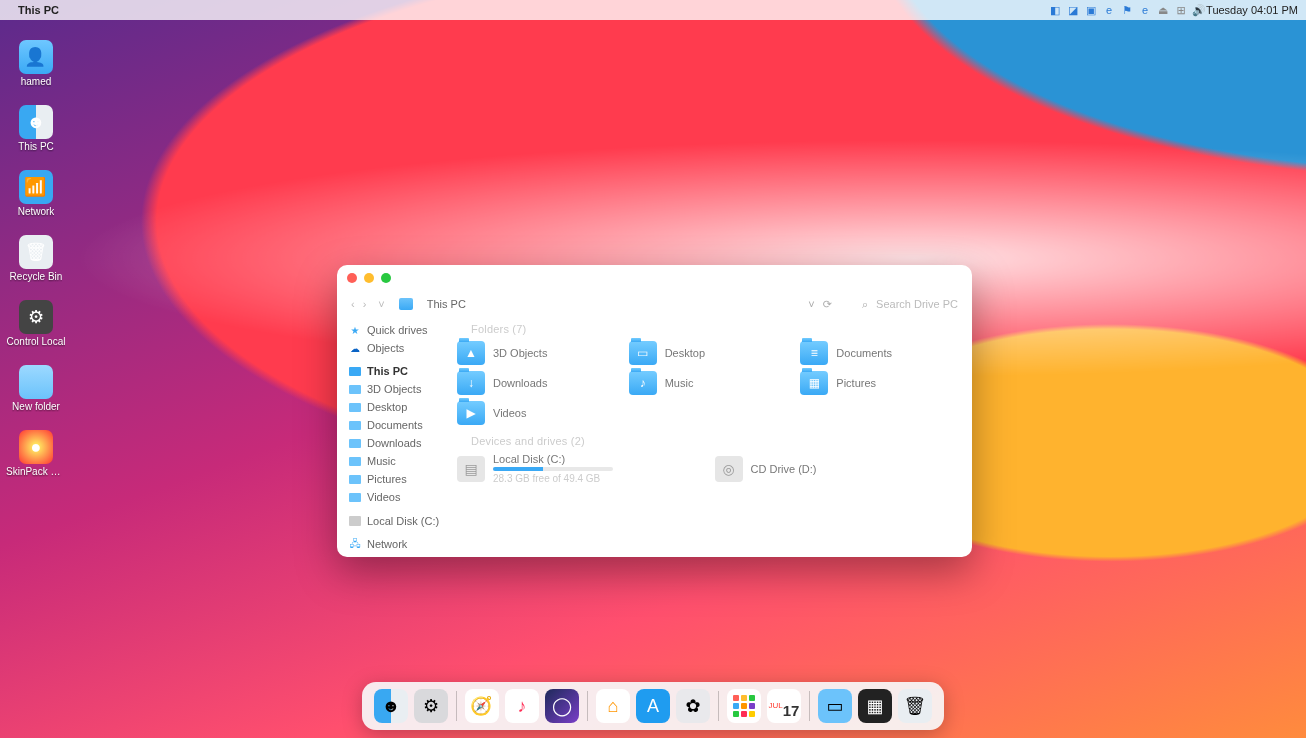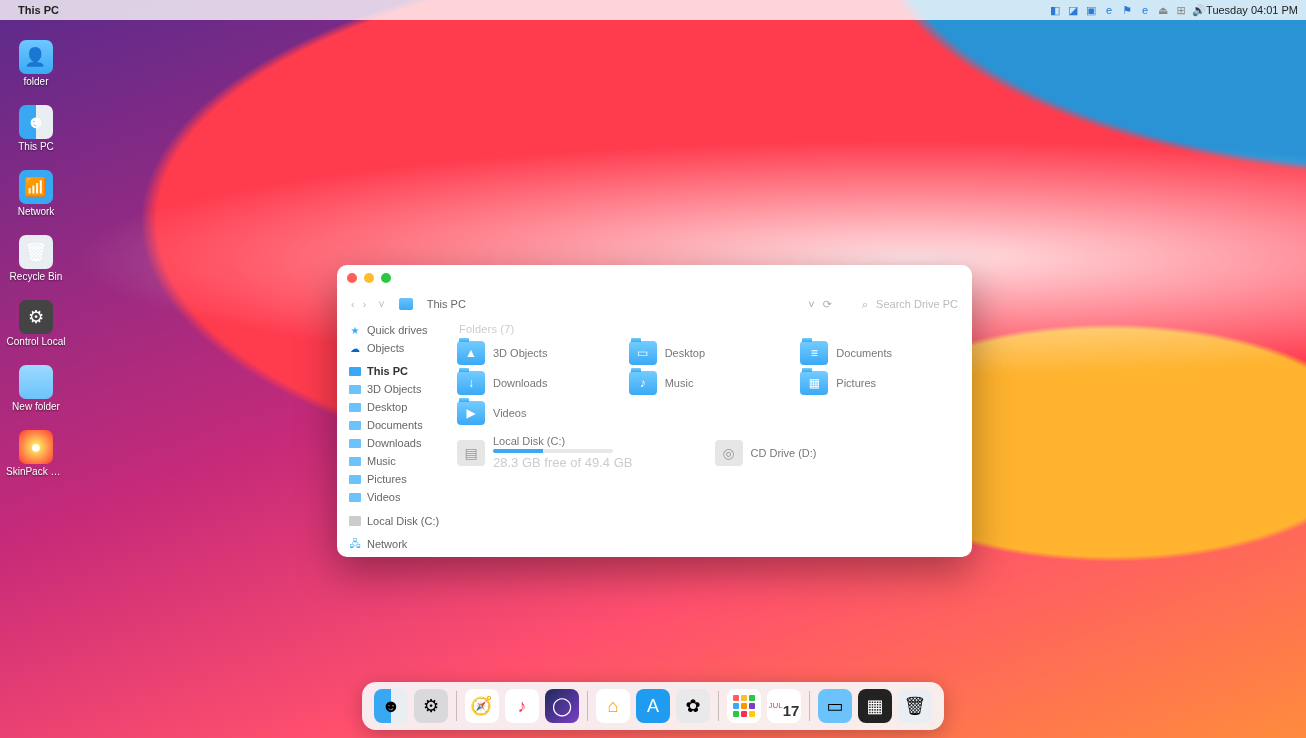--- a/index.html
+++ b/index.html
@@ -58,33 +58,33 @@
 .sidebar{width:112px;padding:6px 0 6px 12px;font-size:11px;display:flex;flex-direction:column;gap:4px;overflow:hidden;}
 .sb-item{display:flex;align-items:center;gap:6px;color:#666;cursor:pointer;padding:1px 0;white-space:nowrap;}
 .sb-item.bold{font-weight:700;color:#333;}
 .sb-ico{width:12px;height:12px;display:inline-flex;align-items:center;justify-content:center;font-size:10px;}
 .blue{color:#3aa9f5;}
 .cloud{color:#0a63c5;}
 .fld{width:12px;height:9px;background:#6cc3fb;border-radius:1px;display:inline-block;}
 .hdd{width:12px;height:10px;background:#ccc;border-radius:1px;display:inline-block;}
 
 .content{flex:1;padding:4px 10px 8px 8px;overflow:auto;}
-.sect-title{font-size:11px;color:#ccc;margin:2px 0 6px 2px;letter-spacing:.2px;}
+.sect-title{font-size:11px;color:#ccc;margin:2px 0 6px 14px;letter-spacing:.2px;}
 .grid{display:grid;grid-template-columns:repeat(3,1fr);gap:6px 10px;margin-bottom:10px;}
 .item{display:flex;align-items:center;gap:8px;font-size:11px;color:#777;cursor:pointer;}
 .item .ficon{width:28px;height:24px;background:linear-gradient(#74ccff,#3aa9f5);border-radius:4px;position:relative;display:flex;align-items:center;justify-content:center;color:#fff;font-size:12px;}
 .item .ficon::before{content:"";position:absolute;top:-3px;left:2px;width:10px;height:4px;background:inherit;border-radius:1px 1px 0 0;}
 
 .drives{display:grid;grid-template-columns:repeat(2,1fr);gap:10px;}
 .drive{display:flex;gap:8px;align-items:center;font-size:11px;color:#777;cursor:pointer;}
 .drive .dico{width:28px;height:26px;background:#e6e6e6;border-radius:4px;display:flex;align-items:center;justify-content:center;font-size:14px;color:#999;}
 .drive .dinfo{display:flex;flex-direction:column;gap:2px;}
 .drive .bar{width:120px;height:4px;background:#e8e8e8;border-radius:2px;overflow:hidden;}
 .drive .barfill{height:100%;background:#3aa9f5;width:40%;}
-.drive .sub{font-size:13px;color:#ccc;}
+.drive .sub{font-size:10px;color:#ccc;}
 
 
 .dock{position:absolute;bottom:8px;left:50%;transform:translateX(-50%);height:48px;background:rgba(247,247,249,.92);border-radius:14px;display:flex;align-items:center;padding:4px 12px;gap:6px;z-index:30;box-shadow:0 4px 20px rgba(0,0,0,.25);}
 .dock .dapp{width:34px;height:34px;border-radius:8px;display:flex;align-items:center;justify-content:center;font-size:18px;cursor:pointer;}
 .dock .sep{width:1px;height:30px;background:rgba(0,0,0,.2);margin:0 2px;}
 .dapp.grey{background:#d9d9dc;}
 .dapp.safari{background:#fff;}
 .dapp.music{background:#fff;color:#ff2d55;}
 .dapp.siri{background:linear-gradient(135deg,#1e2a5a,#7a3ec8);}
 .dapp.home{background:#fff;color:#ff9500;}
@@ -121,21 +121,21 @@
     <span class="ic" style="color:#888">⏏</span>
     <span class="ic" style="color:#888">⊞</span>
     <span class="ic" style="color:#888">🔊</span>
   </span>
   <span class="clock">Tuesday 04:01 PM</span>
 </div>
 
 <div class="desktop-icons" id="desktop-icons">
     <div class="dicon">
       <div class="glyph folder-blue">👤</div>
-      <div class="lbl">folder</div>
+      <div class="lbl">hamed</div>
     </div>
     <div class="dicon">
       <div class="glyph finder-face">☻</div>
       <div class="lbl">This PC</div>
     </div>
     <div class="dicon">
       <div class="glyph wifi-bg">📶</div>
       <div class="lbl">Network</div>
     </div>
     <div class="dicon">
@@ -272,20 +272,21 @@
           </div>
           <div class="item">
             <div class="ficon">▦</div>
             <span>Pictures</span>
           </div>
           <div class="item">
             <div class="ficon">▶</div>
             <span>Videos</span>
           </div>
         </div>
+      <div class="sect-title">Devices and drives (2)</div>
       <div class="drives" id="drives-grid">
           <div class="drive">
             <div class="dico">▤</div>
             <div class="dinfo">
               <span>Local Disk (C:)</span>
               <div class="bar">
                 <div class="barfill" style="width:42%"></div>
               </div>
               <div class="sub">28.3 GB free of 49.4 GB</div>
             </div>

